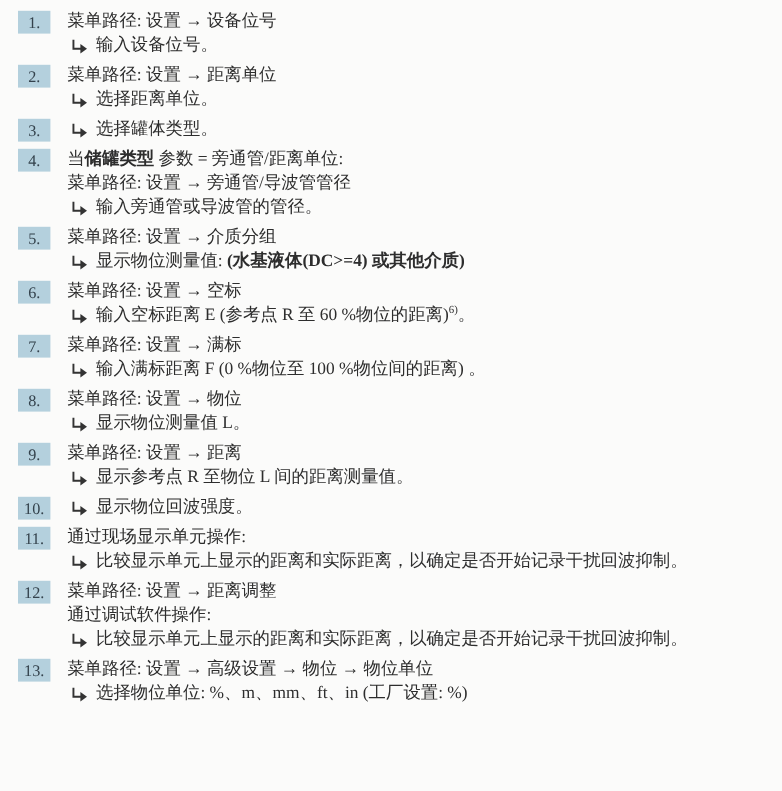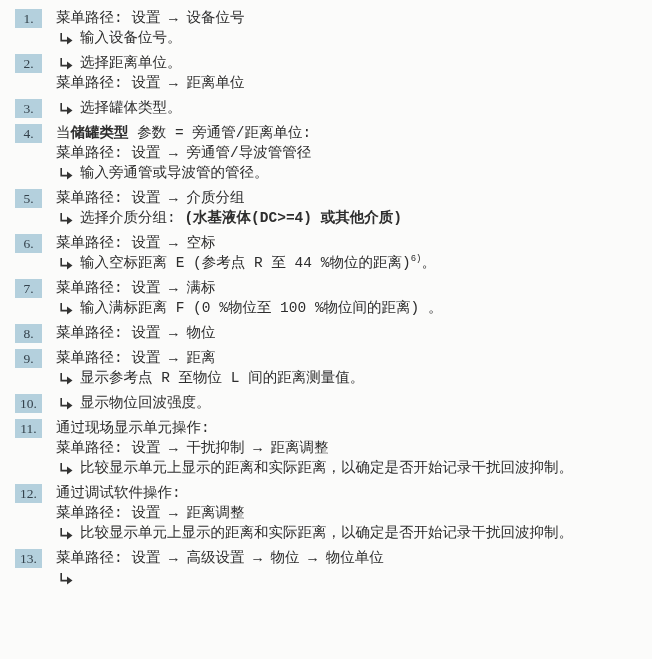--- a/index.html
+++ b/index.html
@@ -42,21 +42,20 @@
   .lines {
     flex: 1;
     margin-left: 14px;
     min-width: 0;
   }
   .line {
     height: 20px;
     line-height: 20px;
     font-size: 14.5px;
     white-space: nowrap;
-    font-family: Liberation Mono, monospace;
   }
   .line.result {
     display: flex;
     align-items: center;
   }
   .arrow-icon {
     flex: 0 0 auto;
     margin: 2px 7px 0 3px;
   }
   .seg-bold {
@@ -83,28 +82,28 @@
               <path d="M2.2 0 V7.6 H8.5" fill="none" stroke="#333" stroke-width="1.6"></path>
               <path d="M8 3.6 L13.5 7.6 L8 11.6 Z" fill="#333"></path>
             </svg>
             <span><span class="seg">输入设备位号。</span></span>
           </div>
         </div>
       </li>
       <li class="step">
         <span class="badge">2.</span>
         <div class="lines">
+          <div class="line path"><span><span class="seg">菜单路径: 设置 → 距离单位</span></span></div>
           <div class="line result">
             <svg class="arrow-icon" width="14" height="13" viewBox="0 0 14 13">
               <path d="M2.2 0 V7.6 H8.5" fill="none" stroke="#333" stroke-width="1.6"></path>
               <path d="M8 3.6 L13.5 7.6 L8 11.6 Z" fill="#333"></path>
             </svg>
             <span><span class="seg">选择距离单位。</span></span>
           </div>
-          <div class="line path"><span><span class="seg">菜单路径: 设置 → 距离单位</span></span></div>
         </div>
       </li>
       <li class="step">
         <span class="badge">3.</span>
         <div class="lines">
           <div class="line result">
             <svg class="arrow-icon" width="14" height="13" viewBox="0 0 14 13">
               <path d="M2.2 0 V7.6 H8.5" fill="none" stroke="#333" stroke-width="1.6"></path>
               <path d="M8 3.6 L13.5 7.6 L8 11.6 Z" fill="#333"></path>
             </svg>
@@ -128,54 +127,61 @@
       </li>
       <li class="step">
         <span class="badge">5.</span>
         <div class="lines">
           <div class="line path"><span><span class="seg">菜单路径: 设置 → 介质分组</span></span></div>
           <div class="line result">
             <svg class="arrow-icon" width="14" height="13" viewBox="0 0 14 13">
               <path d="M2.2 0 V7.6 H8.5" fill="none" stroke="#333" stroke-width="1.6"></path>
               <path d="M8 3.6 L13.5 7.6 L8 11.6 Z" fill="#333"></path>
             </svg>
-            <span><span class="seg">选择介质分组: </span><span class="seg-bold">(水基液体(DC&gt;=4) 或其他介质)</span></span>
+            <span><span class="seg">显示物位测量值: </span><span class="seg-bold">(水基液体(DC&gt;=4) 或其他介质)</span></span>
           </div>
         </div>
       </li>
       <li class="step">
         <span class="badge">6.</span>
         <div class="lines">
           <div class="line path"><span><span class="seg">菜单路径: 设置 → 空标</span></span></div>
           <div class="line result">
             <svg class="arrow-icon" width="14" height="13" viewBox="0 0 14 13">
               <path d="M2.2 0 V7.6 H8.5" fill="none" stroke="#333" stroke-width="1.6"></path>
               <path d="M8 3.6 L13.5 7.6 L8 11.6 Z" fill="#333"></path>
             </svg>
-            <span><span class="seg">输入空标距离 E (参考点 R 至 44 %物位的距离)</span><sup class="seg-sup">6)</sup><span class="seg">。</span></span>
+            <span><span class="seg">输入空标距离 E (参考点 R 至 60 %物位的距离)</span><sup class="seg-sup">6)</sup><span class="seg">。</span></span>
           </div>
         </div>
       </li>
       <li class="step">
         <span class="badge">7.</span>
         <div class="lines">
           <div class="line path"><span><span class="seg">菜单路径: 设置 → 满标</span></span></div>
           <div class="line result">
             <svg class="arrow-icon" width="14" height="13" viewBox="0 0 14 13">
               <path d="M2.2 0 V7.6 H8.5" fill="none" stroke="#333" stroke-width="1.6"></path>
               <path d="M8 3.6 L13.5 7.6 L8 11.6 Z" fill="#333"></path>
             </svg>
             <span><span class="seg">输入满标距离 F (0 %物位至 100 %物位间的距离) 。</span></span>
           </div>
         </div>
       </li>
       <li class="step">
         <span class="badge">8.</span>
         <div class="lines">
           <div class="line path"><span><span class="seg">菜单路径: 设置 → 物位</span></span></div>
+          <div class="line result">
+            <svg class="arrow-icon" width="14" height="13" viewBox="0 0 14 13">
+              <path d="M2.2 0 V7.6 H8.5" fill="none" stroke="#333" stroke-width="1.6"></path>
+              <path d="M8 3.6 L13.5 7.6 L8 11.6 Z" fill="#333"></path>
+            </svg>
+            <span><span class="seg">显示物位测量值 L。</span></span>
+          </div>
         </div>
       </li>
       <li class="step">
         <span class="badge">9.</span>
         <div class="lines">
           <div class="line path"><span><span class="seg">菜单路径: 设置 → 距离</span></span></div>
           <div class="line result">
             <svg class="arrow-icon" width="14" height="13" viewBox="0 0 14 13">
               <path d="M2.2 0 V7.6 H8.5" fill="none" stroke="#333" stroke-width="1.6"></path>
               <path d="M8 3.6 L13.5 7.6 L8 11.6 Z" fill="#333"></path>
@@ -193,50 +199,50 @@
               <path d="M8 3.6 L13.5 7.6 L8 11.6 Z" fill="#333"></path>
             </svg>
             <span><span class="seg">显示物位回波强度。</span></span>
           </div>
         </div>
       </li>
       <li class="step">
         <span class="badge">11.</span>
         <div class="lines">
           <div class="line plain"><span><span class="seg">通过现场显示单元操作:</span></span></div>
-          <div class="line path"><span><span class="seg">菜单路径: 设置 → 干扰抑制 → 距离调整</span></span></div>
           <div class="line result">
             <svg class="arrow-icon" width="14" height="13" viewBox="0 0 14 13">
               <path d="M2.2 0 V7.6 H8.5" fill="none" stroke="#333" stroke-width="1.6"></path>
               <path d="M8 3.6 L13.5 7.6 L8 11.6 Z" fill="#333"></path>
             </svg>
             <span><span class="seg">比较显示单元上显示的距离和实际距离，以确定是否开始记录干扰回波抑制。</span></span>
           </div>
         </div>
       </li>
       <li class="step">
         <span class="badge">12.</span>
         <div class="lines">
+          <div class="line path"><span><span class="seg">菜单路径: 设置 → 距离调整</span></span></div>
           <div class="line plain"><span><span class="seg">通过调试软件操作:</span></span></div>
-          <div class="line path"><span><span class="seg">菜单路径: 设置 → 距离调整</span></span></div>
           <div class="line result">
             <svg class="arrow-icon" width="14" height="13" viewBox="0 0 14 13">
               <path d="M2.2 0 V7.6 H8.5" fill="none" stroke="#333" stroke-width="1.6"></path>
               <path d="M8 3.6 L13.5 7.6 L8 11.6 Z" fill="#333"></path>
             </svg>
             <span><span class="seg">比较显示单元上显示的距离和实际距离，以确定是否开始记录干扰回波抑制。</span></span>
           </div>
         </div>
       </li>
       <li class="step">
         <span class="badge">13.</span>
         <div class="lines">
           <div class="line path"><span><span class="seg">菜单路径: 设置 → 高级设置 → 物位 → 物位单位</span></span></div>
           <div class="line result">
             <svg class="arrow-icon" width="14" height="13" viewBox="0 0 14 13">
               <path d="M2.2 0 V7.6 H8.5" fill="none" stroke="#333" stroke-width="1.6"></path>
               <path d="M8 3.6 L13.5 7.6 L8 11.6 Z" fill="#333"></path>
             </svg>
+            <span><span class="seg">选择物位单位: %、m、mm、ft、in (工厂设置: %)</span></span>
           </div>
         </div>
       </li>
     </ol>
 </div>
 
 </body></html>

